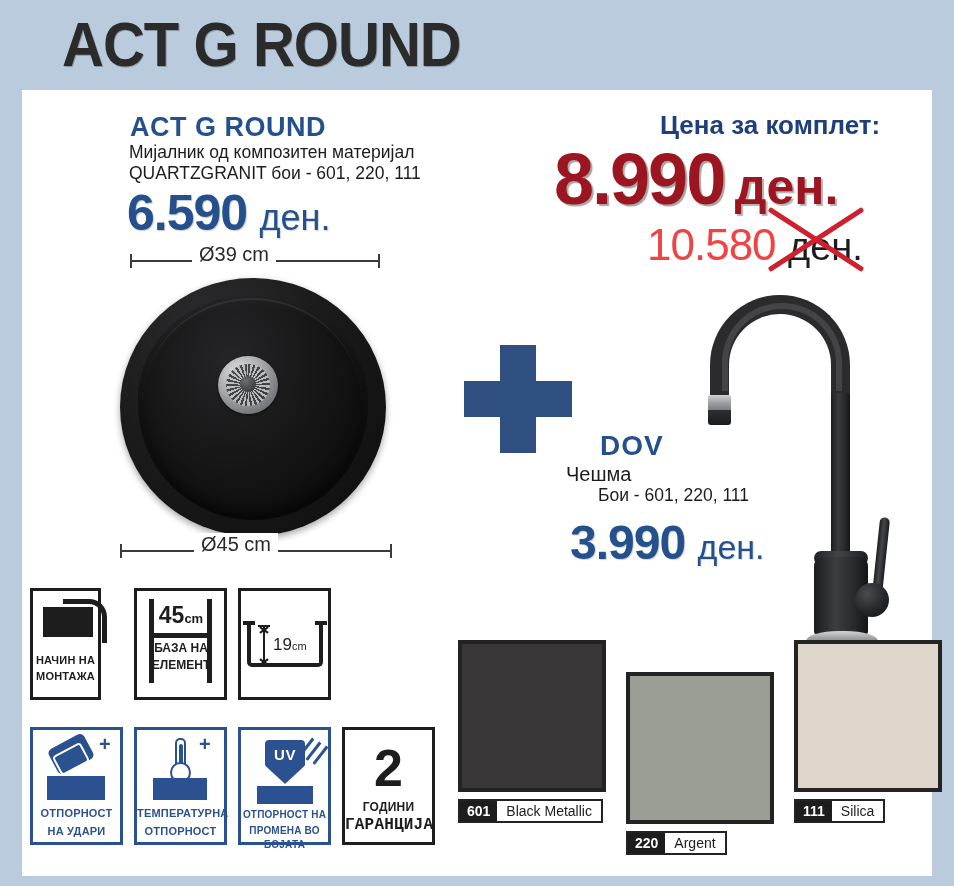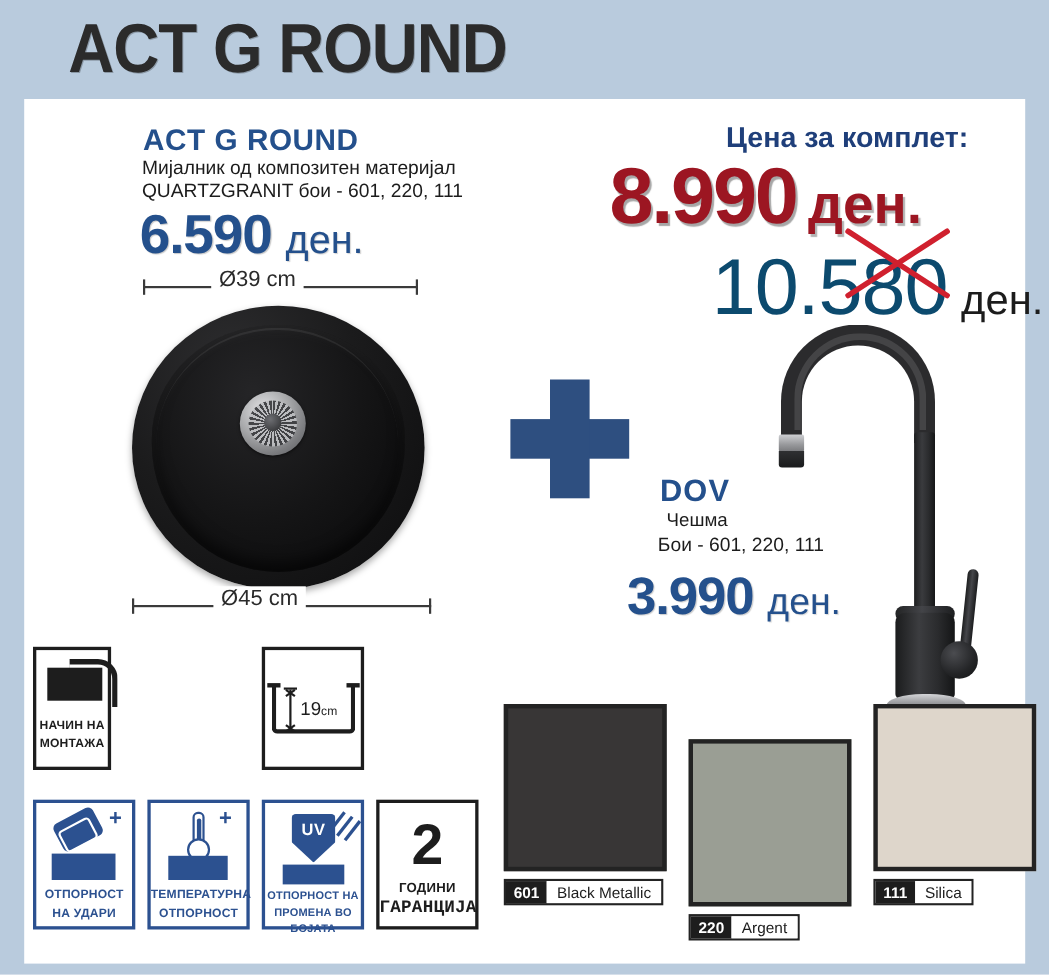--- a/index.html
+++ b/index.html
@@ -139,21 +139,21 @@
     text-shadow:2px 2px 1px rgba(0,0,0,.35);
   }
   #set-price-cur{
     font-size:50px;font-weight:bold;color:#9c1622;margin-left:6px;
     text-shadow:2px 2px 1px rgba(0,0,0,.3);
   }
   #old-price-row{
     position:absolute;left:625px;top:130px;white-space:nowrap;
   }
   #old-price{
-    font-size:72px;color:#0c4a6e;letter-spacing:-1px;
+    font-size:44px;color:#ef4444;letter-spacing:-1px;
   }
   #old-price-cur{
     font-size:38px;color:#1c1c1c;margin-left:8px;
   }
   #strike-a,#strike-b{
     position:absolute;width:112px;height:5px;background:#d0202e;
     border-radius:2px;
   }
   #strike-a{left:738px;top:147px;transform:rotate(33deg);transform-origin:center;}
   #strike-b{left:738px;top:147px;transform:rotate(-33deg);transform-origin:center;}
@@ -216,21 +216,21 @@
     background:linear-gradient(180deg,#d3d4d7 0%,#9c9da0 48%,#6d6e71 100%);
     border-radius:50%/70% 70% 40% 40%;
   }
 
   
   #dov-name{
     position:absolute;left:578px;top:340px;
     font-size:28px;font-weight:bold;color:#24508c;letter-spacing:1px;
   }
   #dov-desc1{
-    position:absolute;left:584px;top:373px;font-size:17px;color:#1c1c1c;
+    position:absolute;left:544px;top:373px;font-size:20px;color:#1c1c1c;
   }
   #dov-desc2{
     position:absolute;left:576px;top:395px;font-size:17.5px;color:#1c1c1c;
   }
   #dov-price-row{position:absolute;left:548px;top:425px;white-space:nowrap;}
   #dov-price{
     font-size:48px;font-weight:bold;color:#24508c;letter-spacing:-1px;
     text-shadow:1px 1px 1px rgba(0,0,0,.2);
   }
   #dov-price-cur{
@@ -447,20 +447,30 @@
     <span id="dov-price-cur">ден.</span>
   </div>
 
   <div class="fbox black" id="f1">
     <div id="mount-slab"></div>
     <div id="mount-hook"></div>
     <div class="fcap black" style="top:62px;">НАЧИН НА</div>
     <div class="fcap black" style="top:78px;">МОНТАЖА</div>
   </div>
 
+  <div class="fbox black" id="f2">
+    <div id="base-lpost"></div>
+    <div id="base-rpost"></div>
+    <div id="base-shelf"></div>
+    <div id="base-45">
+      <span>45</span><span class="cm">cm</span>
+    </div>
+    <div id="base-t1">БАЗА НА</div>
+    <div id="base-t2">ЕЛЕМЕНТ</div>
+  </div>
 
   <div class="fbox black" id="f3">
     <div id="depth-lipL"></div>
     <div id="depth-lipR"></div>
     <div id="depth-profile"></div>
     <div id="depth-atop"></div>
     <div id="depth-arrow"></div>
     <div id="depth-ah1"></div>
     <div id="depth-ah2"></div>
     <div id="depth-ah3"></div>

